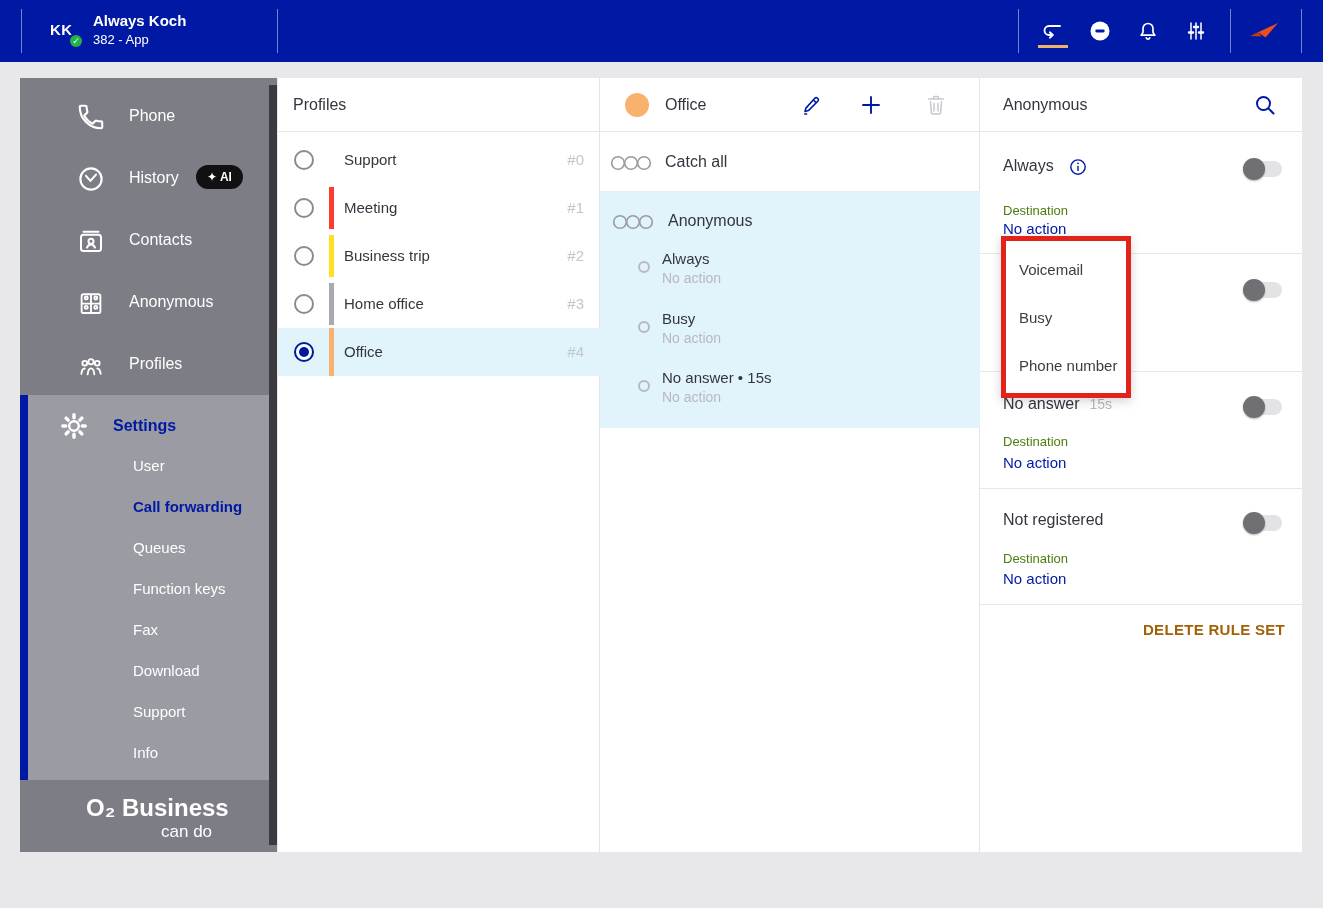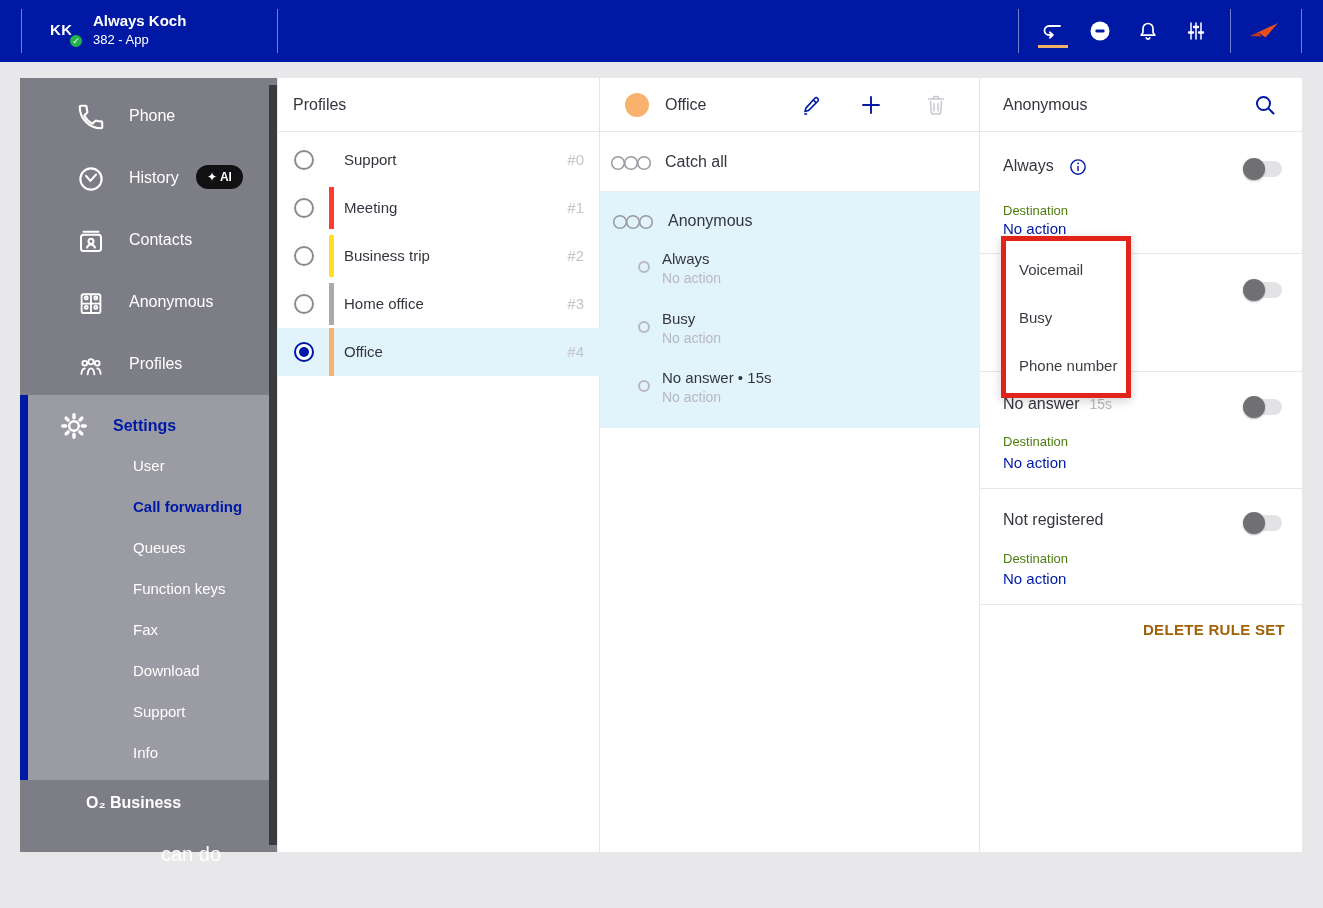--- a/index.html
+++ b/index.html
@@ -24,22 +24,22 @@
   .nav-item .nicon { position:absolute; left:40px; top:16px; width:30px; height:30px; color:#fff; }
   .nav-item .nlabel { position:absolute; left:93px; top:21px; color:#fff; font-size:16px; }
   .ai-badge { position:absolute; left:160px; top:17px; background:#111114; color:#fff; font-size:12px; font-weight:bold; border-radius:13px; padding:5px 11px; }
   .side-settings { position:absolute; left:0; top:317px; width:257px; height:385px; background:#9b9ba3; }
   .settings-bar { position:absolute; left:0; top:0; width:8px; height:385px; background:#0019a5; }
   .settings-head-icon { position:absolute; left:38px; top:15px; width:32px; height:32px; color:#fff; }
   .settings-head-label { position:absolute; left:93px; top:22px; color:#0019a5; font-size:16px; font-weight:bold; }
   .settings-item { position:absolute; left:113px; color:#fff; font-size:15px; cursor:pointer; }
   .settings-item.active { color:#0019a5; font-weight:bold; }
   .side-logo { position:absolute; left:0; top:702px; width:257px; height:72px; background:#7d7d86; }
-  .logo-brand { position:absolute; left:66px; top:14px; color:#fff; font-size:16px; font-weight:bold; }
-  .logo-tagline { position:absolute; left:141px; top:42px; color:#fff; font-size:20px;margin-top:21px; }
+  .logo-brand { position:absolute; left:66px; top:14px; color:#fff; font-size:24px; font-weight:bold; }
+  .logo-tagline { position:absolute; left:141px; top:42px; color:#fff; font-size:17px; }
   .side-scrollbar { position:absolute; left:249px; top:7px; width:8px; height:760px; background:#3a3a3f; }
 
   
   .col { position:absolute; top:78px; height:774px; background:#fff; }
   .col-header { position:absolute; left:0; top:0; width:100%; height:54px; border-bottom:1px solid #e7e7ea; }
   .col-title { position:absolute; left:15px; top:18px; font-size:16px; color:#35353f; }
   .hicon { position:absolute; top:15px; width:24px; height:24px; }
   .blue { color:#0019a5; }
   .gray-ic { color:#c7c7cd; }
 

